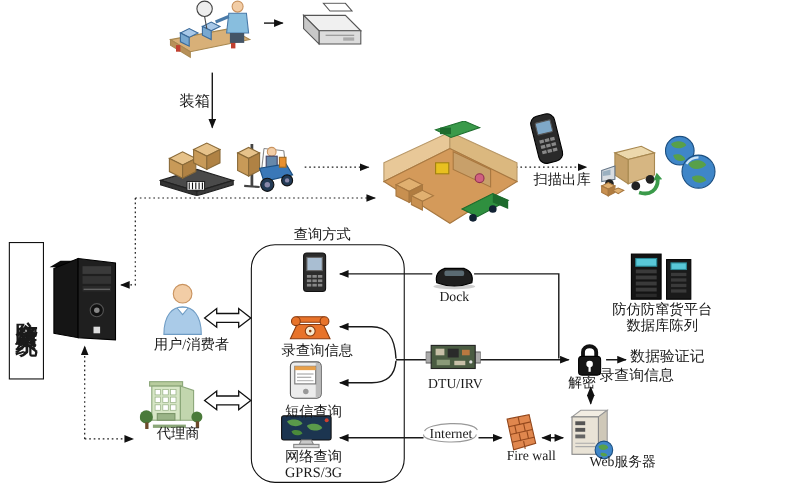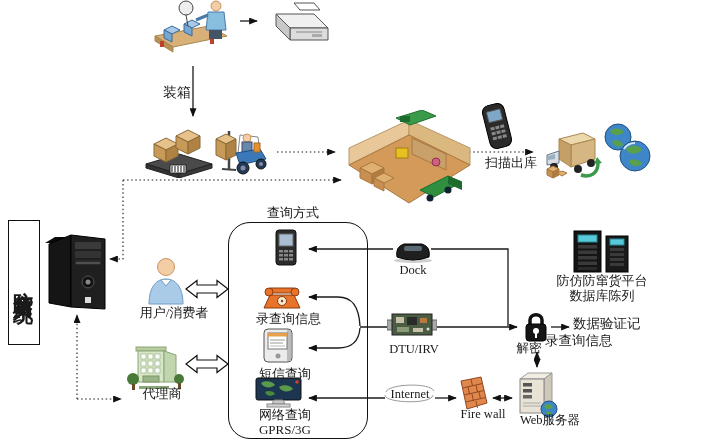--- a/index.html
+++ b/index.html
@@ -400,20 +400,20 @@
   <div class="lbl" style="left:256px;top:311px;width:64px">录查询信息</div>
   <div class="lbl" style="left:253px;top:366px;width:64px">短信查询</div>
   <div class="lbl" style="left:253px;top:407px;width:64px">网络查询</div>
   <div class="lbl" style="left:250px;top:422px;width:70px">GPRS/3G</div>
   <div class="lbl" style="left:130px;top:305px;width:88px">用户/消费者</div>
   <div class="lbl" style="left:134px;top:386px;width:56px">代理商</div>
   <div class="lbl small" style="left:392px;top:263px;width:42px">Dock</div>
   <div class="lbl small" style="left:385px;top:342px;width:58px">DTU/IRV</div>
   <div class="lbl small" style="left:383px;top:387px;width:54px">Internet</div>
   <div class="lbl small" style="left:453px;top:407px;width:60px">Fire wall</div>
-  <div class="lbl small" style="left:513px;top:413px;width:74px">Web服务器</div>
+  <div class="lbl small" style="left:529px;top:413px;width:74px">Web服务器</div>
   <div class="lbl small" style="left:512px;top:341px;width:34px">解密</div>
   <div class="lbl" style="left:552px;top:288px;width:100px">数据库陈列</div>
   <div class="lbl" style="left:552px;top:273px;width:100px">防仿防窜货平台</div>
   <div class="lbl left" style="left:573px;top:316px;width:84px;font-size:13.5px">数据验证记</div>
   <div class="lbl left" style="left:545px;top:333px;width:84px;font-size:13.5px">录查询信息</div>
 
 </div>
 
 </body></html>

